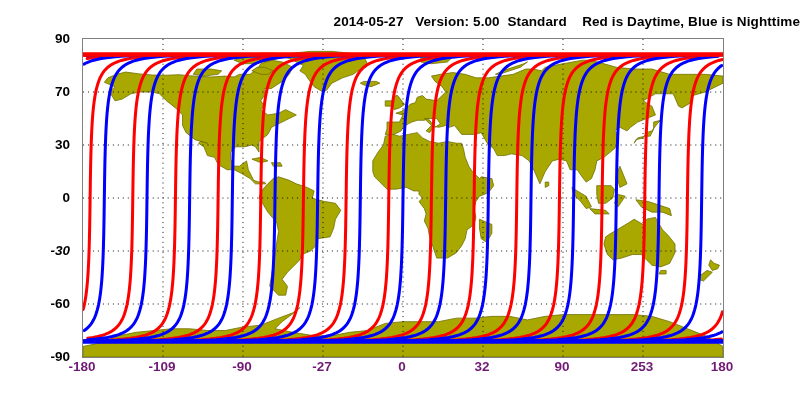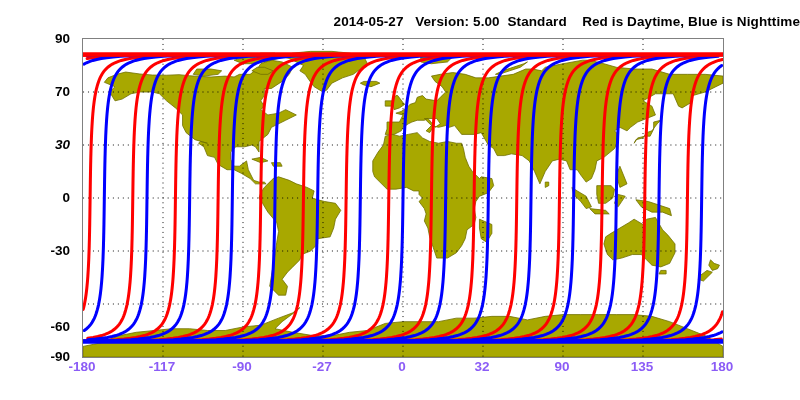--- a/index.html
+++ b/index.html
@@ -12,21 +12,21 @@
          white-space:pre;}
 
   #plot{position:absolute;left:82px;top:38px;width:640px;height:318px;
         background:#ffffff;border:1px solid #808080;box-sizing:content-box;}
   #plotclip{position:absolute;left:0;top:0;width:640px;height:318px;overflow:hidden;}
   #plotclip svg{display:block;}
 
   .ytl{position:absolute;width:62px;text-align:right;font-size:13.5px;
        font-weight:bold;color:#000;line-height:1;}
   .xtl{position:absolute;text-align:center;font-size:13.5px;
-       font-weight:bold;color:#8b5cf6;line-height:1;width:60px;}
+       font-weight:bold;color:#701a75;line-height:1;width:60px;}
 </style>
 </head>
 <body>
 
 <div id="fig">
 
   <div id="title">2014-05-27   Version: 5.00  Standard    Red is Daytime, Blue is Nighttime</div>
 
   <div id="plot">
     <div id="plotclip">
@@ -122,29 +122,29 @@
             <path d="M359.27 14.98 L358.16 15.82 L357.18 16.71 L356.31 17.65 L355.54 18.64 L354.84 19.68 L354.22 20.77 L353.66 21.90 L353.15 23.08 L352.69 24.31 L352.28 25.58 L351.90 26.90 L351.56 28.26 L351.24 29.66 L350.96 31.10 L350.70 32.58 L350.46 34.11 L350.24 35.67 L350.04 37.26 L349.86 38.90 L349.70 40.57 L349.54 42.27 L349.40 44.01 L349.27 45.78 L349.16 47.57 L349.05 49.40 L348.95 51.25 L348.86 53.14 L348.77 55.04 L348.70 56.97 L348.63 58.93 L348.56 60.90 L348.50 62.89 L348.45 64.91 L348.39 66.94 L348.35 68.98 L348.30 71.04 L348.26 73.12 L348.22 75.20 L348.19 77.30 L348.15 79.40 L348.12 81.51 L348.09 83.63 L348.06 85.75 L348.03 87.87 L348.00 90.00 L347.97 92.13 L347.94 94.25 L347.91 96.37 L347.88 98.49 L347.85 100.60 L347.81 102.70 L347.78 104.80 L347.74 106.88 L347.70 108.96 L347.65 111.02 L347.61 113.06 L347.55 115.09 L347.50 117.11 L347.44 119.10 L347.37 121.07 L347.30 123.03 L347.23 124.96 L347.14 126.86 L347.05 128.75 L346.95 130.60 L346.84 132.43 L346.73 134.22 L346.60 135.99 L346.46 137.73 L346.30 139.43 L346.14 141.10 L345.96 142.74 L345.76 144.33 L345.54 145.89 L345.30 147.42 L345.04 148.90 L344.76 150.34 L344.44 151.74 L344.10 153.10 L343.72 154.42 L343.31 155.69 L342.85 156.92 L342.34 158.10 L341.78 159.23 L341.16 160.32 L340.46 161.36 L339.69 162.35 L338.82 163.29 L337.84 164.18 L336.73 165.02 L335.47 165.81 L334.03 166.54 L332.39 167.23 L330.48 167.86 L328.28 168.43 L325.69 168.96 L322.66 169.43 L319.06 169.84 L314.79 170.20 L309.71 170.51 L303.69 170.76 L296.62 170.95 L288.51 171.09 L279.51 171.17 L270.00 171.20" fill="none" stroke="#0000ff" stroke-width="1.7" stroke-linecap="round"></path>
             <rect x="0" width="360" y="7.499999999999997" height="2.6" fill="#ff0000"></rect>
             <rect x="0" width="360" y="169.89999999999998" height="2.6" fill="#0000ff"></rect>
           </g>
       </svg>
     </div>
   </div>
 
   <div class="ytl" style="left:8px;top:32px;">90</div>
   <div class="ytl" style="left:8px;top:85px;">70</div>
-  <div class="ytl" style="left:8px;top:138px;font-style:italic;">30</div>
+  <div class="ytl" style="left:8px;top:138px;">30</div>
   <div class="ytl" style="left:8px;top:191px;">0</div>
-  <div class="ytl" style="left:8px;top:244px;">-30</div>
-  <div class="ytl" style="left:8px;top:297px;margin-top:23px;">-60</div>
+  <div class="ytl" style="left:8px;top:244px;font-style:italic;">-30</div>
+  <div class="ytl" style="left:8px;top:297px;">-60</div>
   <div class="ytl" style="left:8px;top:350px;">-90</div>
 
   <div class="xtl" style="left:52px;top:360px;">-180</div>
-  <div class="xtl" style="left:132px;top:360px;">-117</div>
+  <div class="xtl" style="left:132px;top:360px;">-109</div>
   <div class="xtl" style="left:212px;top:360px;">-90</div>
   <div class="xtl" style="left:292px;top:360px;">-27</div>
   <div class="xtl" style="left:372px;top:360px;">0</div>
   <div class="xtl" style="left:452px;top:360px;">32</div>
   <div class="xtl" style="left:532px;top:360px;">90</div>
-  <div class="xtl" style="left:612px;top:360px;">135</div>
+  <div class="xtl" style="left:612px;top:360px;">253</div>
   <div class="xtl" style="left:692px;top:360px;">180</div>
 
 </div>
 
 </body></html>

